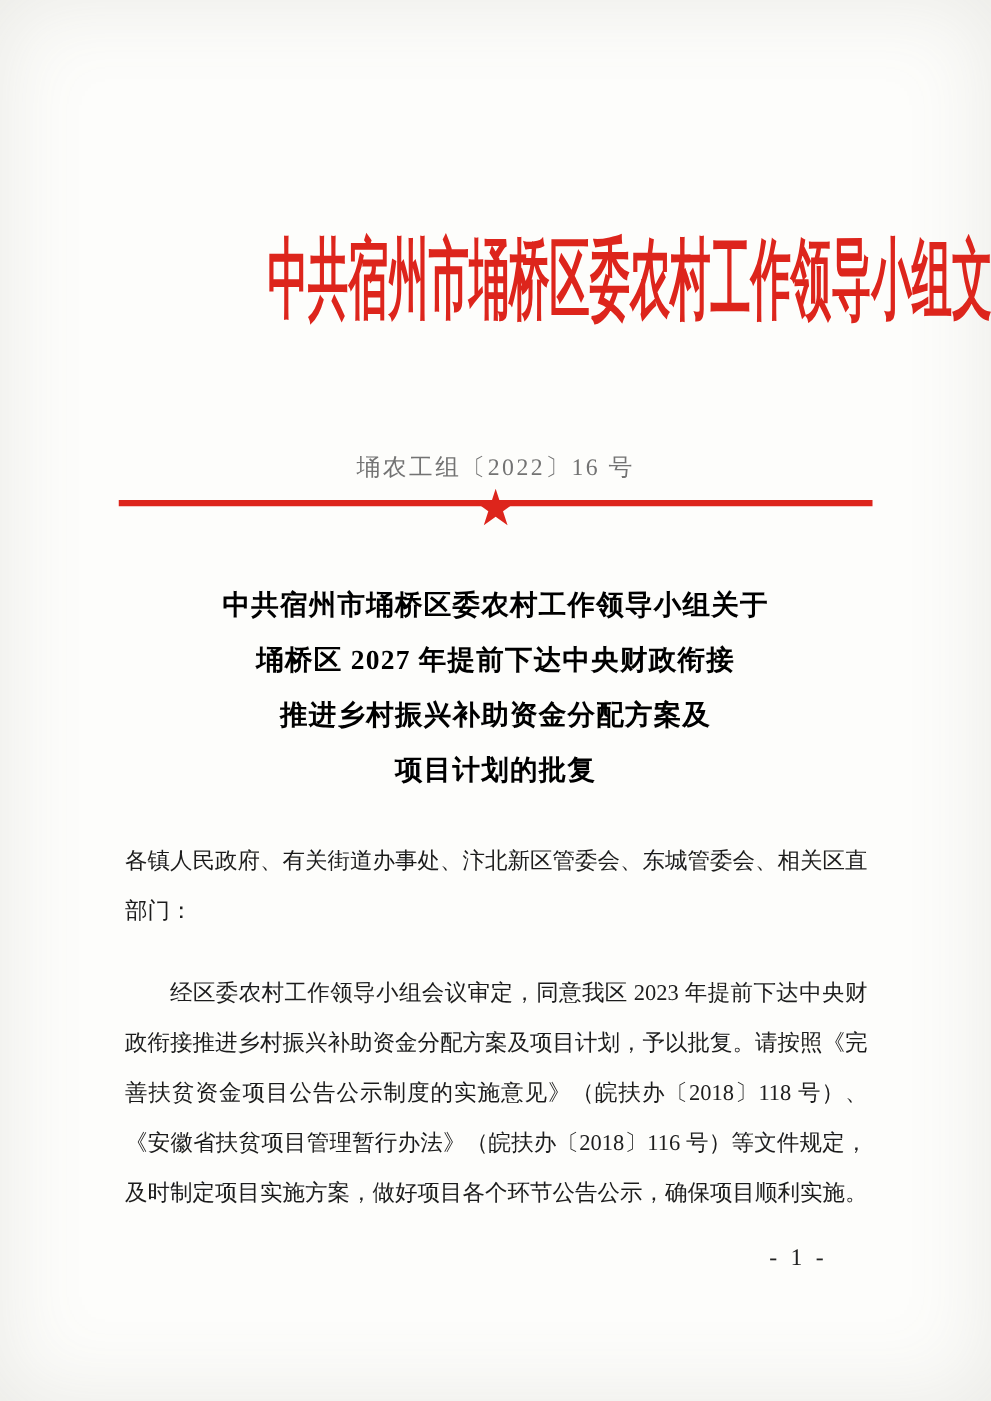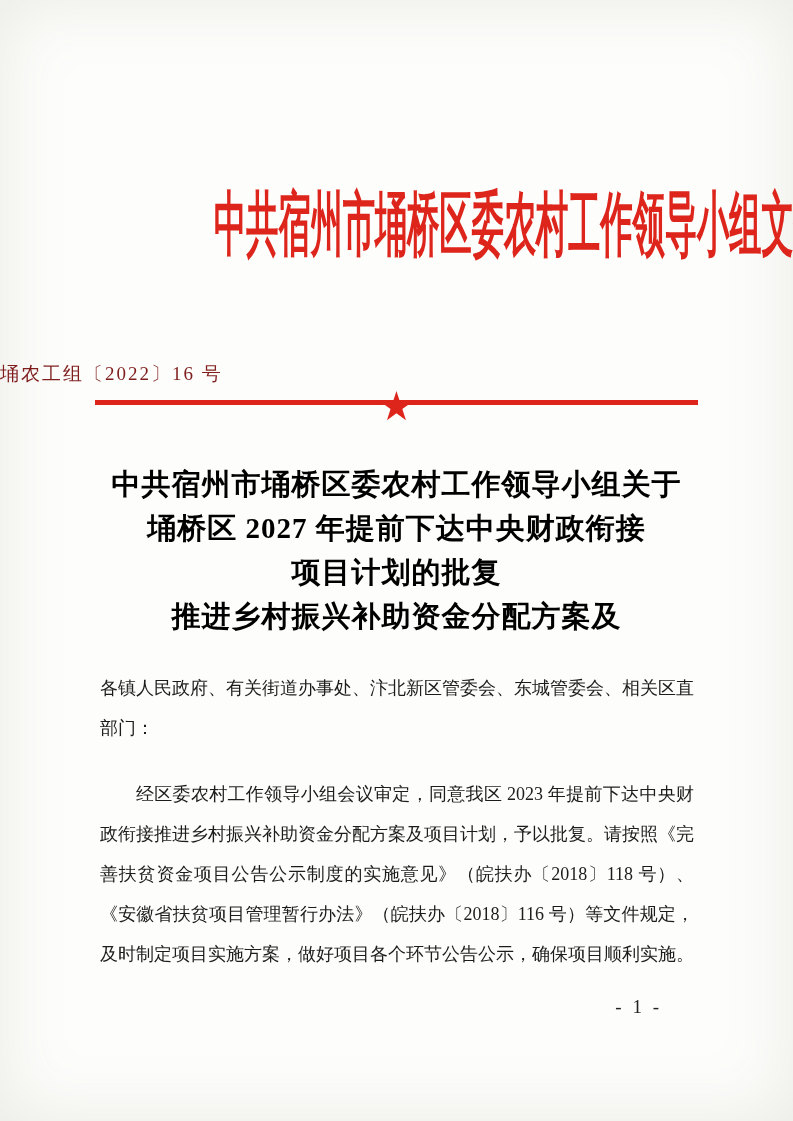--- a/index.html
+++ b/index.html
@@ -27,23 +27,24 @@
     font-weight: bold;
     color: var(--header-red, #dd251c);
     transform: scaleX(0.46);
     transform-origin: 50% 50%;
   }
   .doc-number {
     position: absolute;
     top: 361px;
     left: 0;
     width: 100%;
+    text-align: center;
     font-size: 19px;
     letter-spacing: 2px;
-    color: #7f1d1d;
+    color: #737373;
   }
   .red-line {
     position: absolute;
     top: 400px;
     left: 95px;
     width: 603px;
     height: 5px;
     background: var(--header-red, #dd251c);
   }
   .red-star {
@@ -56,21 +57,21 @@
     line-height: 40px;
     color: var(--header-red, #dd251c);
   }
   .title-block {
     position: absolute;
     top: 462px;
     left: 0;
     width: 100%;
     text-align: center;
     font-weight: bold;
-    font-size: 29px;
+    font-size: 22px;
     line-height: 44px;
     color: #000;
     letter-spacing: 1px;
   }
   .body-block {
     position: absolute;
     top: 668px;
     left: 100px;
     width: 594px;
     font-size: 18px;
@@ -100,22 +101,22 @@
 
   <div class="doc-number">埇农工组〔2022〕16 号</div>
 
   <div class="red-line"></div>
 
   <div class="red-star">★</div>
 
   <div class="title-block">
     <div class="title-line">中共宿州市埇桥区委农村工作领导小组关于</div>
     <div class="title-line">埇桥区 2027 年提前下达中央财政衔接</div>
+    <div class="title-line">推进乡村振兴补助资金分配方案及</div>
     <div class="title-line">项目计划的批复</div>
-    <div class="title-line">推进乡村振兴补助资金分配方案及</div>
   </div>
 
   <div class="body-block">
     <div class="recipients">各镇人民政府、有关街道办事处、汴北新区管委会、东城管委会、相关区直部门：</div>
     <p class="paragraph">经区委农村工作领导小组会议审定，同意我区 2023 年提前下达中央财政衔接推进乡村振兴补助资金分配方案及项目计划，予以批复。请按照《完善扶贫资金项目公告公示制度的实施意见》（皖扶办〔2018〕118 号）、《安徽省扶贫项目管理暂行办法》（皖扶办〔2018〕116 号）等文件规定，及时制定项目实施方案，做好项目各个环节公告公示，确保项目顺利实施。</p>
   </div>
 
   <div class="page-number">- 1 -</div>
 
 </div>

